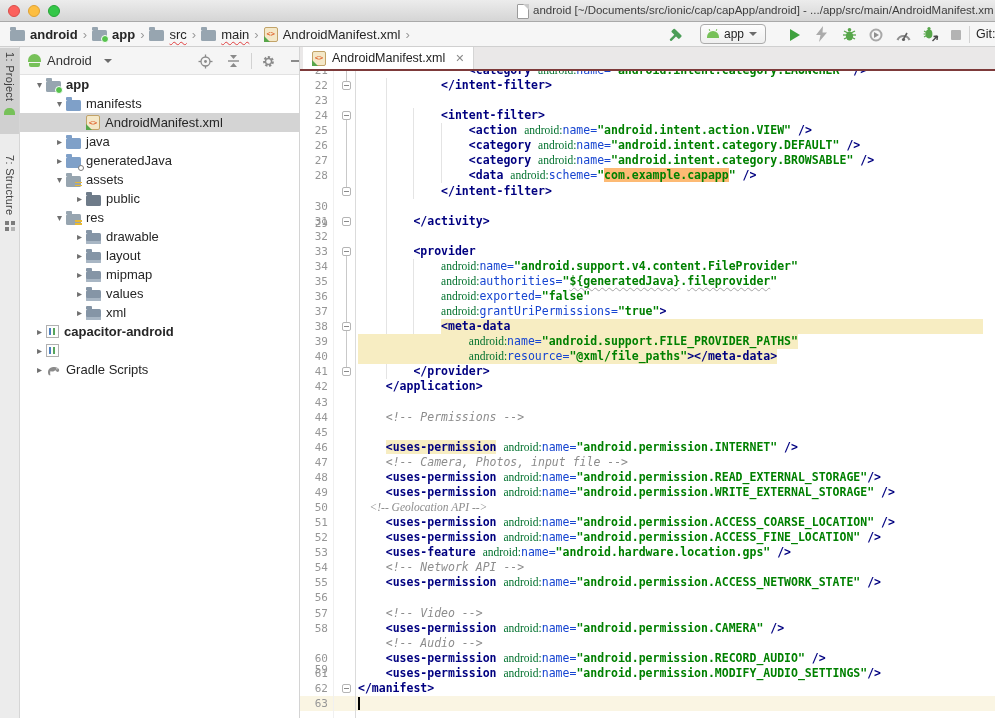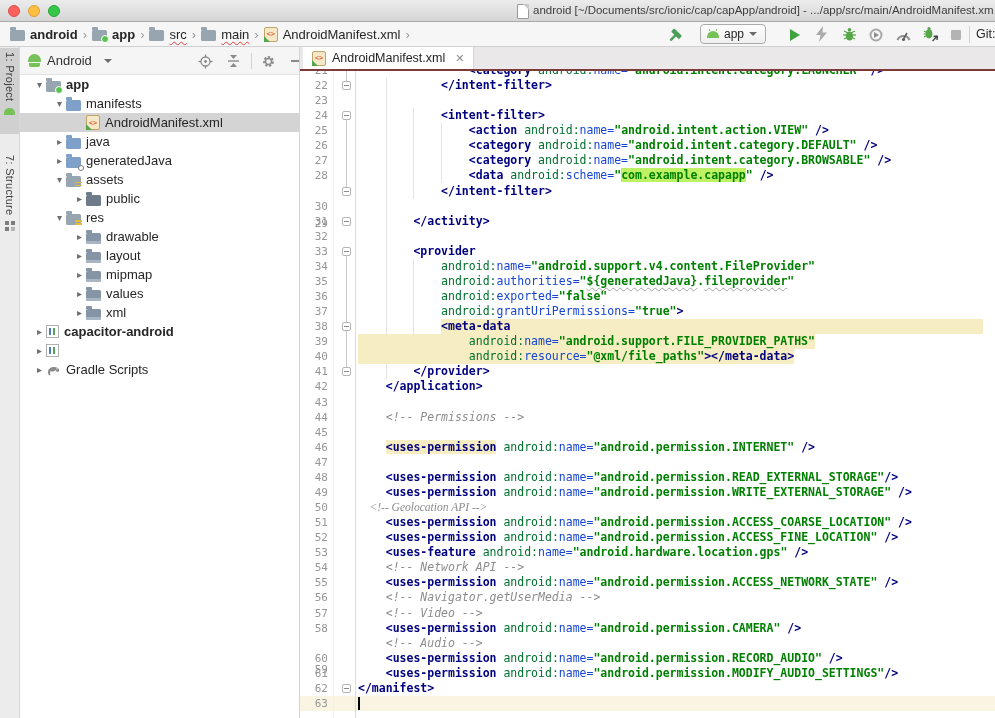--- a/index.html
+++ b/index.html
@@ -107,24 +107,24 @@
   .fconn{position:absolute;left:46px;width:1px;background:#c9c9c9;}
   .cline{position:absolute;left:58px;right:12px;height:15px;display:flex;white-space:pre;
     font:11.5px/15px "DejaVu Sans Mono",monospace;}
   .lind,.lbody{white-space:pre;}
   .hlbg{background:#f7edc2;}
   .hlfill{flex:1;background:#f7edc2;}
   .caret{width:1.5px;height:13px;background:#000;margin-top:1px;flex:0 0 auto;}
   .tk-w{color:#000;}
   .tk-t{color:#000080;font-weight:bold;}
   .tk-thl{color:#000080;font-weight:bold;background:#f7edc2;}
-  .tk-p{color:#00712d;}
+  .tk-p{color:#00712d;font-family:Liberation Serif, serif;}
   .tk-n{color:#1745d1;}
   .tk-s{color:#008000;font-weight:bold;}
-  .tk-shl{color:#008000;font-weight:bold;background:#bef264;}
+  .tk-shl{color:#008000;font-weight:bold;background:#fdba74;}
   .tk-styp{color:#008000;font-weight:bold;text-decoration:underline wavy #a5a5a5 1px;text-underline-offset:2px;}
   .tk-c{color:#8c8c8c;font-style:italic;}
   
   .svgi{display:flex;align-items:center;justify-content:center;}
 </style>
 </head>
 <body>
 
 <div class="screen">
 
@@ -449,30 +449,30 @@
         <div class="cline" style="top: 233px;"><span class="lbody"><span class="tk-w">            </span><span class="tk-p">android:</span><span class="tk-n">grantUriPermissions=</span><span class="tk-s">"true"</span><span class="tk-t">&gt;</span></span></div>
         <div class="cline" style="top: 248px;"><span class="lind">            </span><span class="lbody hlbg"><span class="tk-t">&lt;meta-data</span></span><span class="hlfill"></span></div>
         <div class="cline" style="top: 263px;"><span class="lbody hlbg"><span class="tk-w">                </span><span class="tk-p">android:</span><span class="tk-n">name=</span><span class="tk-s">"android.support.FILE_PROVIDER_PATHS"</span></span></div>
         <div class="cline" style="top: 278px;"><span class="lbody hlbg"><span class="tk-w">                </span><span class="tk-p">android:</span><span class="tk-n">resource=</span><span class="tk-s">"@xml/file_paths"</span><span class="tk-t">&gt;&lt;/meta-data&gt;</span></span></div>
         <div class="cline" style="top: 293px;"><span class="lbody"><span class="tk-w">        </span><span class="tk-t">&lt;/provider&gt;</span></span></div>
         <div class="cline" style="top: 308px;"><span class="lbody"><span class="tk-w">    </span><span class="tk-t">&lt;/application&gt;</span></span></div>
         <div class="cline" style="top: 324px;"><span class="lbody"></span></div>
         <div class="cline" style="top: 339px;"><span class="lbody"><span class="tk-w">    </span><span class="tk-c">&lt;!-- Permissions --&gt;</span></span></div>
         <div class="cline" style="top: 354px;"><span class="lbody"></span></div>
         <div class="cline" style="top: 369px;"><span class="lbody"><span class="tk-w">    </span><span class="tk-thl">&lt;uses-permission</span><span class="tk-w"> </span><span class="tk-p">android:</span><span class="tk-n">name=</span><span class="tk-s">"android.permission.INTERNET"</span><span class="tk-w"> </span><span class="tk-t">/&gt;</span></span></div>
-        <div class="cline" style="top: 384px;"><span class="lbody"><span class="tk-w">    </span></span></div>
+        <div class="cline" style="top: 384px;"><span class="lbody"><span class="tk-w">    </span><span class="tk-c">&lt;!-- Camera, Photos, input file --&gt;</span></span></div>
         <div class="cline" style="top: 399px;"><span class="lbody"><span class="tk-w">    </span><span class="tk-t">&lt;uses-permission</span><span class="tk-w"> </span><span class="tk-p">android:</span><span class="tk-n">name=</span><span class="tk-s">"android.permission.READ_EXTERNAL_STORAGE"</span><span class="tk-t">/&gt;</span></span></div>
         <div class="cline" style="top: 414px;"><span class="lbody"><span class="tk-w">    </span><span class="tk-t">&lt;uses-permission</span><span class="tk-w"> </span><span class="tk-p">android:</span><span class="tk-n">name=</span><span class="tk-s">"android.permission.WRITE_EXTERNAL_STORAGE"</span><span class="tk-w"> </span><span class="tk-t">/&gt;</span></span></div>
         <div class="cline" style="top: 429px; font-family: Liberation Serif, serif;"><span class="lbody"><span class="tk-w">    </span><span class="tk-c">&lt;!-- Geolocation API --&gt;</span></span></div>
         <div class="cline" style="top: 444px;"><span class="lbody"><span class="tk-w">    </span><span class="tk-t">&lt;uses-permission</span><span class="tk-w"> </span><span class="tk-p">android:</span><span class="tk-n">name=</span><span class="tk-s">"android.permission.ACCESS_COARSE_LOCATION"</span><span class="tk-w"> </span><span class="tk-t">/&gt;</span></span></div>
         <div class="cline" style="top: 459px;"><span class="lbody"><span class="tk-w">    </span><span class="tk-t">&lt;uses-permission</span><span class="tk-w"> </span><span class="tk-p">android:</span><span class="tk-n">name=</span><span class="tk-s">"android.permission.ACCESS_FINE_LOCATION"</span><span class="tk-w"> </span><span class="tk-t">/&gt;</span></span></div>
         <div class="cline" style="top: 474px;"><span class="lbody"><span class="tk-w">    </span><span class="tk-t">&lt;uses-feature</span><span class="tk-w"> </span><span class="tk-p">android:</span><span class="tk-n">name=</span><span class="tk-s">"android.hardware.location.gps"</span><span class="tk-w"> </span><span class="tk-t">/&gt;</span></span></div>
         <div class="cline" style="top: 489px;"><span class="lbody"><span class="tk-w">    </span><span class="tk-c">&lt;!-- Network API --&gt;</span></span></div>
         <div class="cline" style="top: 504px;"><span class="lbody"><span class="tk-w">    </span><span class="tk-t">&lt;uses-permission</span><span class="tk-w"> </span><span class="tk-p">android:</span><span class="tk-n">name=</span><span class="tk-s">"android.permission.ACCESS_NETWORK_STATE"</span><span class="tk-w"> </span><span class="tk-t">/&gt;</span></span></div>
-        <div class="cline" style="top: 519px;"><span class="lbody"><span class="tk-w">    </span><span class="tk-c">&lt;!-- Navigator.getUserMedia --&gt;</span></span></div>
+        <div class="cline" style="top: 519px;"><span class="lbody"><span class="tk-w">    </span></span></div>
         <div class="cline" style="top: 535px;"><span class="lbody"><span class="tk-w">    </span><span class="tk-c">&lt;!-- Video --&gt;</span></span></div>
         <div class="cline" style="top: 550px;"><span class="lbody"><span class="tk-w">    </span><span class="tk-t">&lt;uses-permission</span><span class="tk-w"> </span><span class="tk-p">android:</span><span class="tk-n">name=</span><span class="tk-s">"android.permission.CAMERA"</span><span class="tk-w"> </span><span class="tk-t">/&gt;</span></span></div>
         <div class="cline" style="top: 565px;"><span class="lbody"><span class="tk-w">    </span><span class="tk-c">&lt;!-- Audio --&gt;</span></span></div>
         <div class="cline" style="top: 580px;"><span class="lbody"><span class="tk-w">    </span><span class="tk-t">&lt;uses-permission</span><span class="tk-w"> </span><span class="tk-p">android:</span><span class="tk-n">name=</span><span class="tk-s">"android.permission.RECORD_AUDIO"</span><span class="tk-w"> </span><span class="tk-t">/&gt;</span></span></div>
         <div class="cline" style="top: 595px;"><span class="lbody"><span class="tk-w">    </span><span class="tk-t">&lt;uses-permission</span><span class="tk-w"> </span><span class="tk-p">android:</span><span class="tk-n">name=</span><span class="tk-s">"android.permission.MODIFY_AUDIO_SETTINGS"</span><span class="tk-t">/&gt;</span></span></div>
         <div class="cline" style="top: 610px;"><span class="lbody"><span class="tk-t">&lt;/manifest&gt;</span></span></div>
         <div class="cline" style="top: 625px;"><span class="caret"></span><span class="lbody"></span></div>
       </div>
     <div id="fold-layer">
         <div class="fconn" style="top: 0px; height: 10px;"></div>

